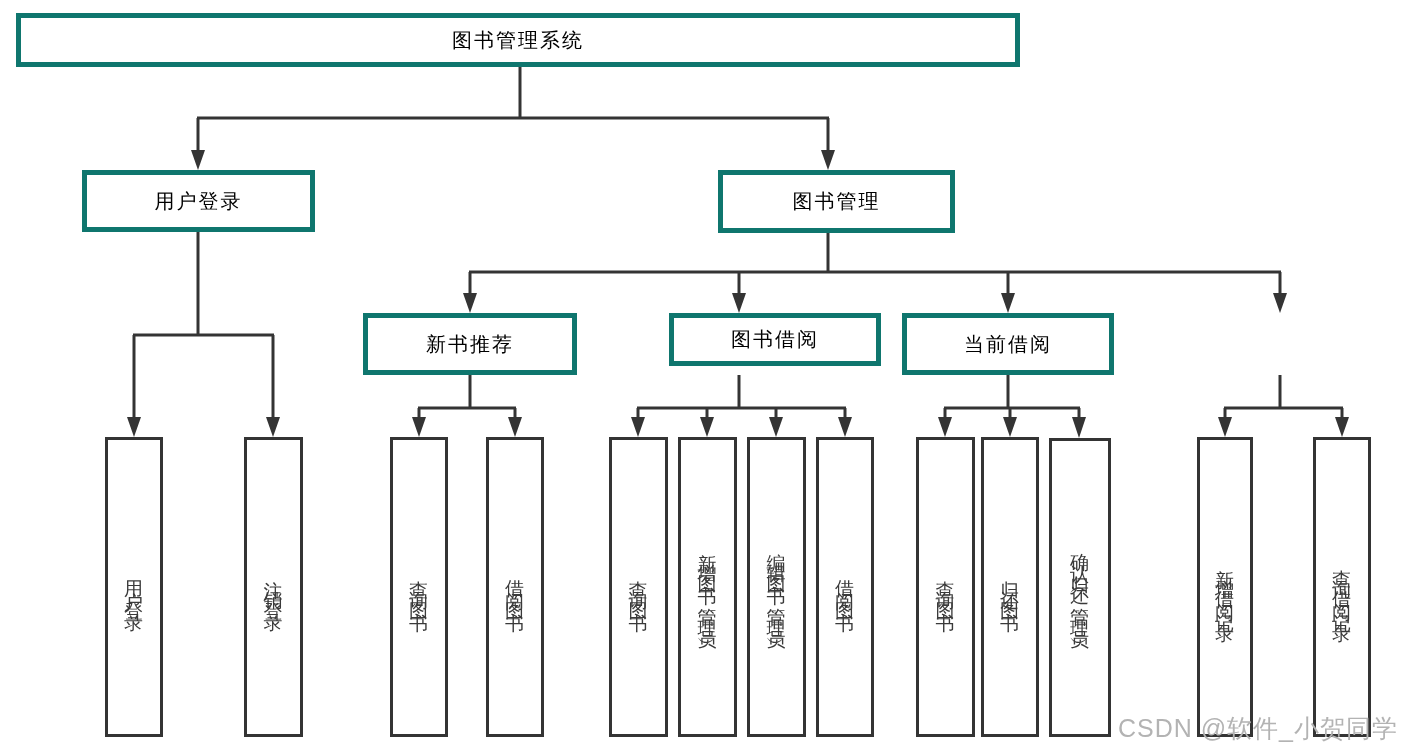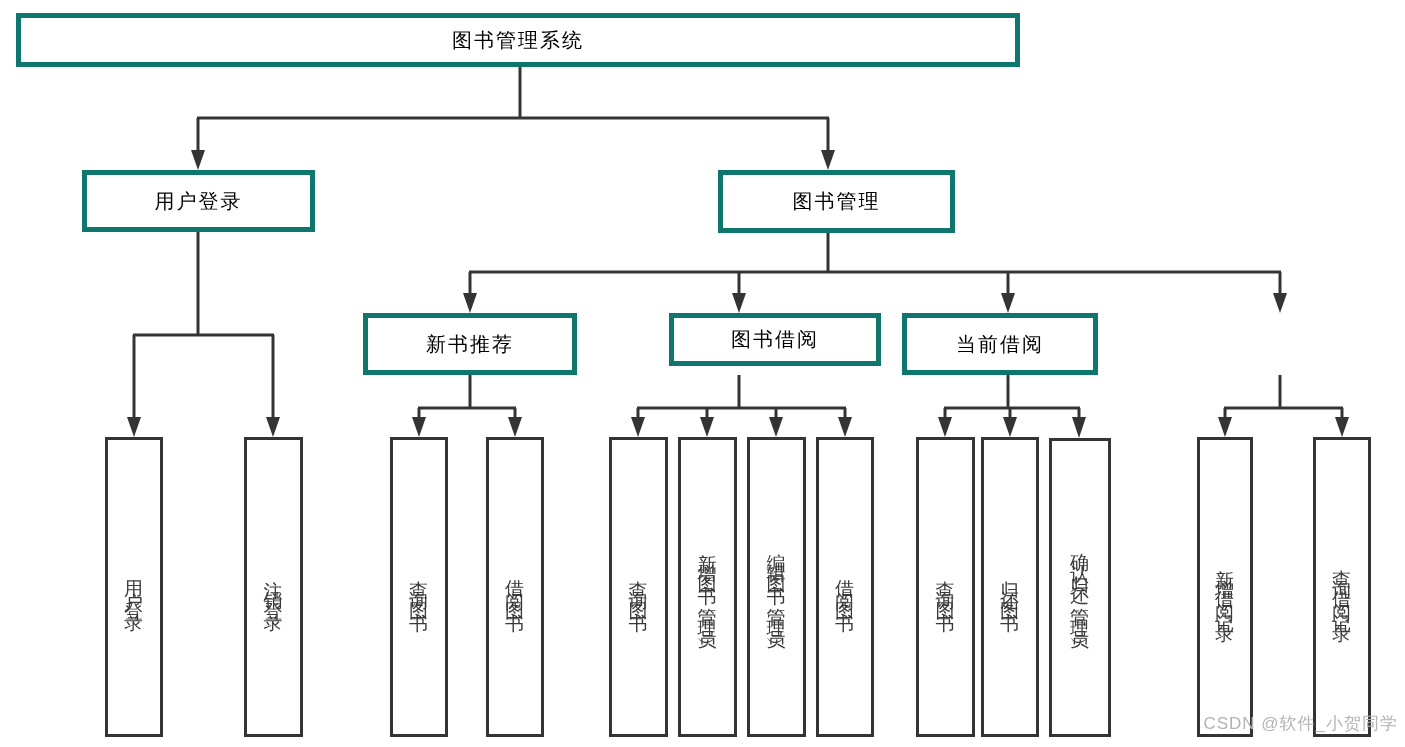--- a/index.html
+++ b/index.html
@@ -48,21 +48,21 @@
     text-orientation: mixed;
     font-size: 19px;
     letter-spacing: 11px;
     line-height: 1;
     color: #3a3a3a;
   }
   .watermark {
     position: absolute;
     right: 7px;
     top: 712px;
-    font-size: 17px;
+    font-size: 25px;
     color: #b3b3b3;
     letter-spacing: 1px;
     white-space: nowrap;
   }
 </style>
 </head>
 <body>
 
 <div id="canvas">
 
@@ -132,21 +132,21 @@
     </g>
   </svg>
 
   <div class="node" style="left:16px; top:13px; width:1004px; height:54px;">图书管理系统</div>
 
   <div class="node" style="left:82px; top:170px; width:233px; height:62px;">用户登录</div>
   <div class="node" style="left:718px; top:170px; width:237px; height:63px;">图书管理</div>
 
   <div class="node" style="left:363px; top:313px; width:214px; height:62px;">新书推荐</div>
   <div class="node" style="left:633px; top:313px; width:212px; height:53px;margin-left:36px;">图书借阅</div>
-  <div class="node" style="left:902px; top:313px; width:196px; height:62px;">当前借阅</div>
+  <div class="node" style="left:902px; top:313px; width:212px; height:62px;">当前借阅</div>
 
   <div class="leaf" style="left:105px; top:437px; width:58px; height:300px;">用户登录</div>
   <div class="leaf" style="left:244px; top:437px; width:59px; height:300px;">注销登录</div>
 
   <div class="leaf" style="left:390px; top:437px; width:58px; height:300px;">查询图书</div>
   <div class="leaf" style="left:486px; top:437px; width:58px; height:300px;">借阅图书</div>
 
   <div class="leaf" style="left:609px; top:437px; width:59px; height:300px;">查询图书</div>
   <div class="leaf" style="left:678px; top:437px; width:59px; height:300px;">新增图书（管理员）</div>
   <div class="leaf" style="left:747px; top:437px; width:59px; height:300px;">编辑图书（管理员）</div>

